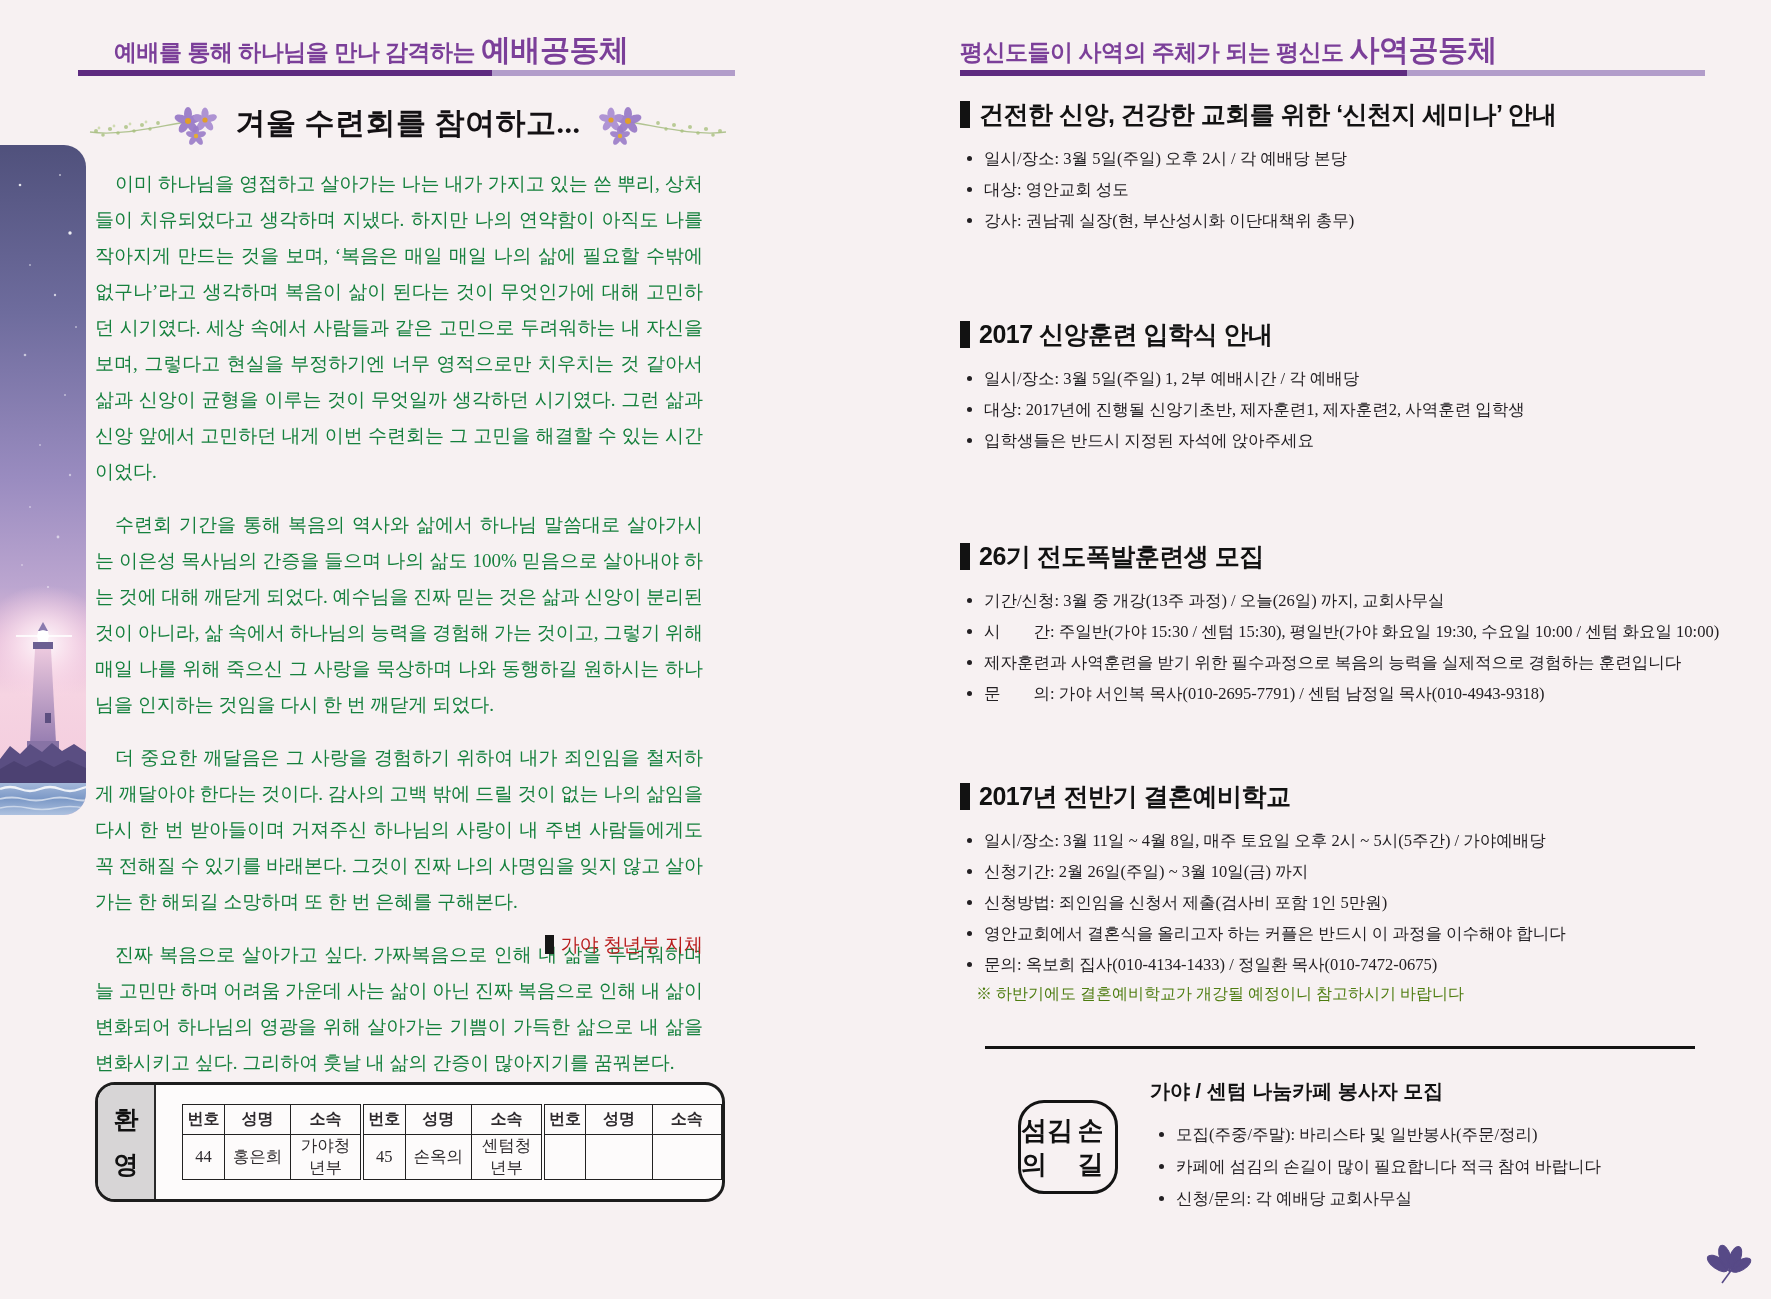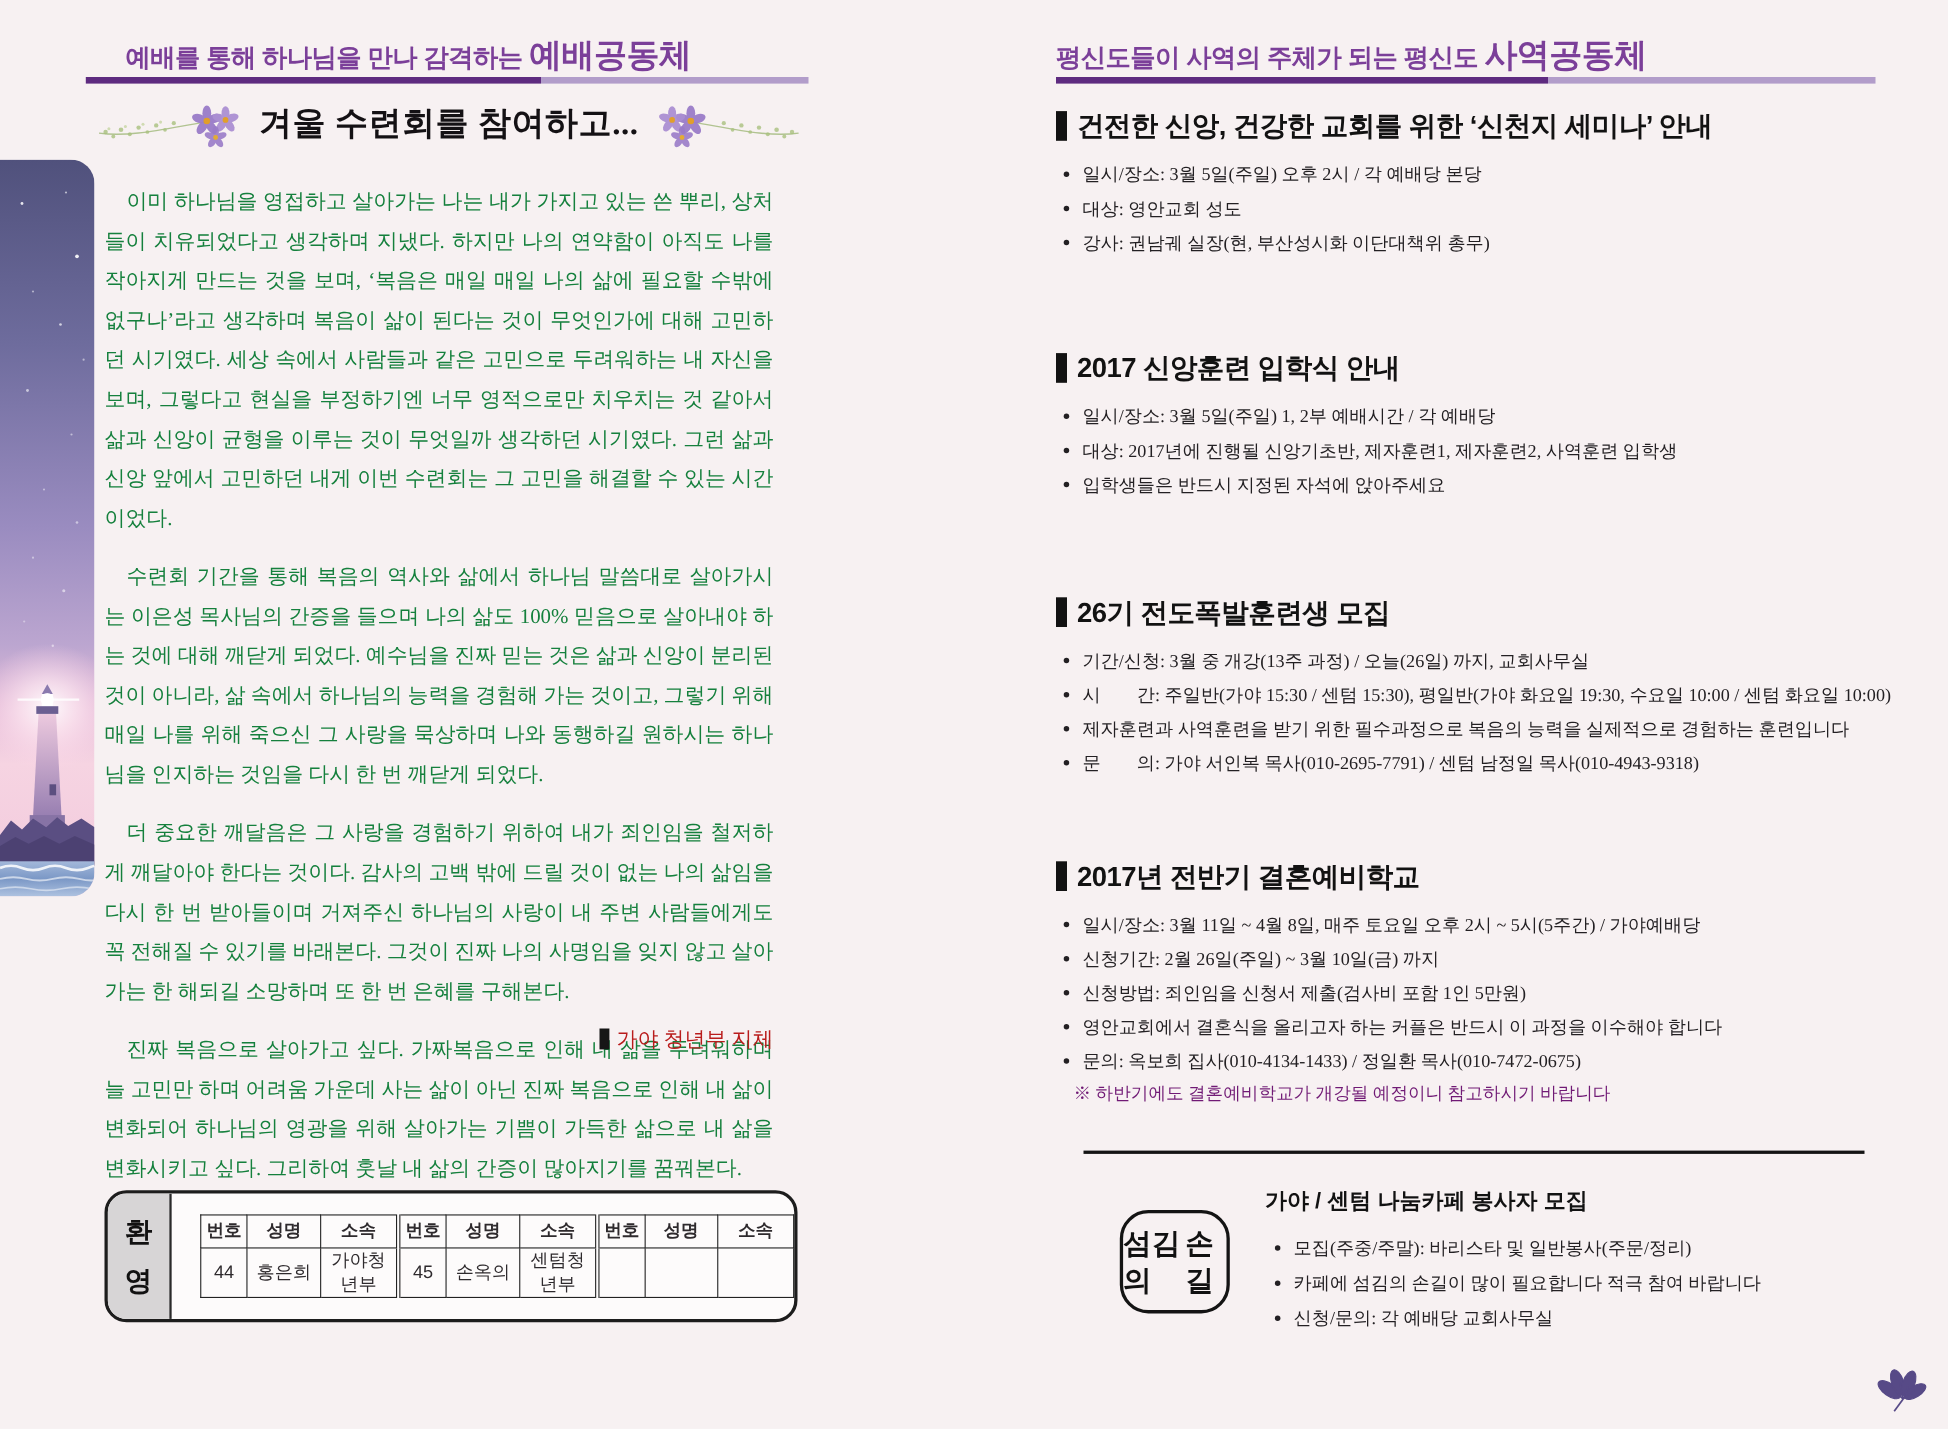--- a/index.html
+++ b/index.html
@@ -16,55 +16,55 @@
   .hdr-prefix{font-size:23px;font-weight:700;letter-spacing:-0.5px;}
   .hdr-emph{font-size:30px;font-weight:800;letter-spacing:-0.5px;}
   .hdr-underline{position:absolute;height:6px;}
   .hdr-underline.left{left:78px;top:70px;width:657px;
       background:linear-gradient(90deg,#5e2b80 0,#5e2b80 63%,#b29dca 63%,#b29dca 100%);}
   .hdr-underline.right{left:960px;top:70px;width:745px;
       background:linear-gradient(90deg,#5e2b80 0,#5e2b80 60%,#b29dca 60%,#b29dca 100%);}
 
   
   .title-row{position:absolute;left:88px;top:88px;width:640px;display:flex;align-items:center;justify-content:space-between;}
-  .article-title{margin:4px;font-size:30px;font-weight:600;letter-spacing:0.5px;color:#141114;}
+  .article-title{margin:15px;font-size:30px;font-weight:600;letter-spacing:0.5px;color:#141114;}
   .ornament{display:inline-block;line-height:0;}
   .ornament.mirror{transform:scaleX(-1);}
 
   .article-body{position:absolute;left:95px;top:166px;width:608px;
      font-size:19px;line-height:36px;text-align:justify;color:#15803d;}
   .article-body p{margin:0 0 17px 0;text-indent:1.05em;}
 
   .attribution{position:absolute;left:95px;top:932px;width:608px;text-align:right;font-size:19px;color:#b91c1c;}
   .attr-bar{display:inline-block;width:9px;height:19px;background:#161616;margin-right:7px;vertical-align:-3px;}
 
   
   .welcome-box{position:absolute;left:95px;top:1082px;width:624px;height:114px;
      background:#fdfbfb;border:3px solid #1d1d1d;border-radius:20px;display:flex;overflow:hidden;}
   .welcome-label{width:56px;background:#d7d5d6;border-right:2px solid #2a2a2a;
      display:flex;flex-direction:column;align-items:center;justify-content:center;gap:12px;
      font-family:"Liberation Sans",sans-serif;font-weight:700;font-size:25px;color:#111;}
   .welcome-table-wrap{flex:1;display:flex;align-items:center;padding-left:26px;}
-  table.welcome-table{border-collapse:collapse;font-family:Liberation Sans, sans-serif;padding-left:40px;}
+  table.welcome-table{border-collapse:collapse;font-family:Liberation Serif, serif;padding-left:40px;}
   table.welcome-table th,table.welcome-table td{border:1.5px solid #222;text-align:center;padding:0 4px;}
   table.welcome-table th{font-size:16px;font-weight:700;height:29px;}
   table.welcome-table td{font-size:16.5px;height:31px;}
   th.c-no,td.c-no{width:40px;}
   th.c-name,td.c-name{width:76px;}
   th.c-group,td.c-group{width:80px;}
   .group-sep{border-left:4px double #222 !important;}
 
   
   .r-section{position:absolute;left:960px;width:790px;}
   .r-section h3{margin:0;display:flex;align-items:center;gap:9px;
      font-family:"Liberation Sans",sans-serif;font-size:25px;font-weight:800;letter-spacing:-0.5px;color:#121212;}
   .tbar{display:inline-block;width:10px;height:27px;background:#121212;flex:0 0 auto;}
   .r-section ul{margin:12px 0 0 6px;padding-left:18px;list-style:disc outside;}
   .r-section li{font-size:16.5px;line-height:31px;color:#232023;white-space:pre-wrap;}
-  .r-note{margin:4px 0 0 16px;font-size:16px;color:#701a75;}
+  .r-note{margin:4px 0 0 16px;font-size:16px;color:#4d7c0f;}
 
   .divider{position:absolute;left:985px;top:1046px;width:710px;height:3px;background:#141414;}
 
   .service-badge{position:absolute;left:1018px;top:1100px;width:94px;height:88px;
      border:3px solid #141414;border-radius:26px;background:transparent;
      display:flex;flex-direction:row;align-items:center;justify-content:center;
      font-family:"Liberation Sans",sans-serif;font-size:26px;font-weight:800;line-height:34px;color:#111;}
   .service-content{position:absolute;left:1150px;top:1078px;width:580px;}
   .service-content h4{margin:0;font-family:"Liberation Sans",sans-serif;font-size:20px;font-weight:800;color:#121212;}
   .service-content ul{margin:14px 0 0 8px;padding-left:18px;list-style:disc outside;}

